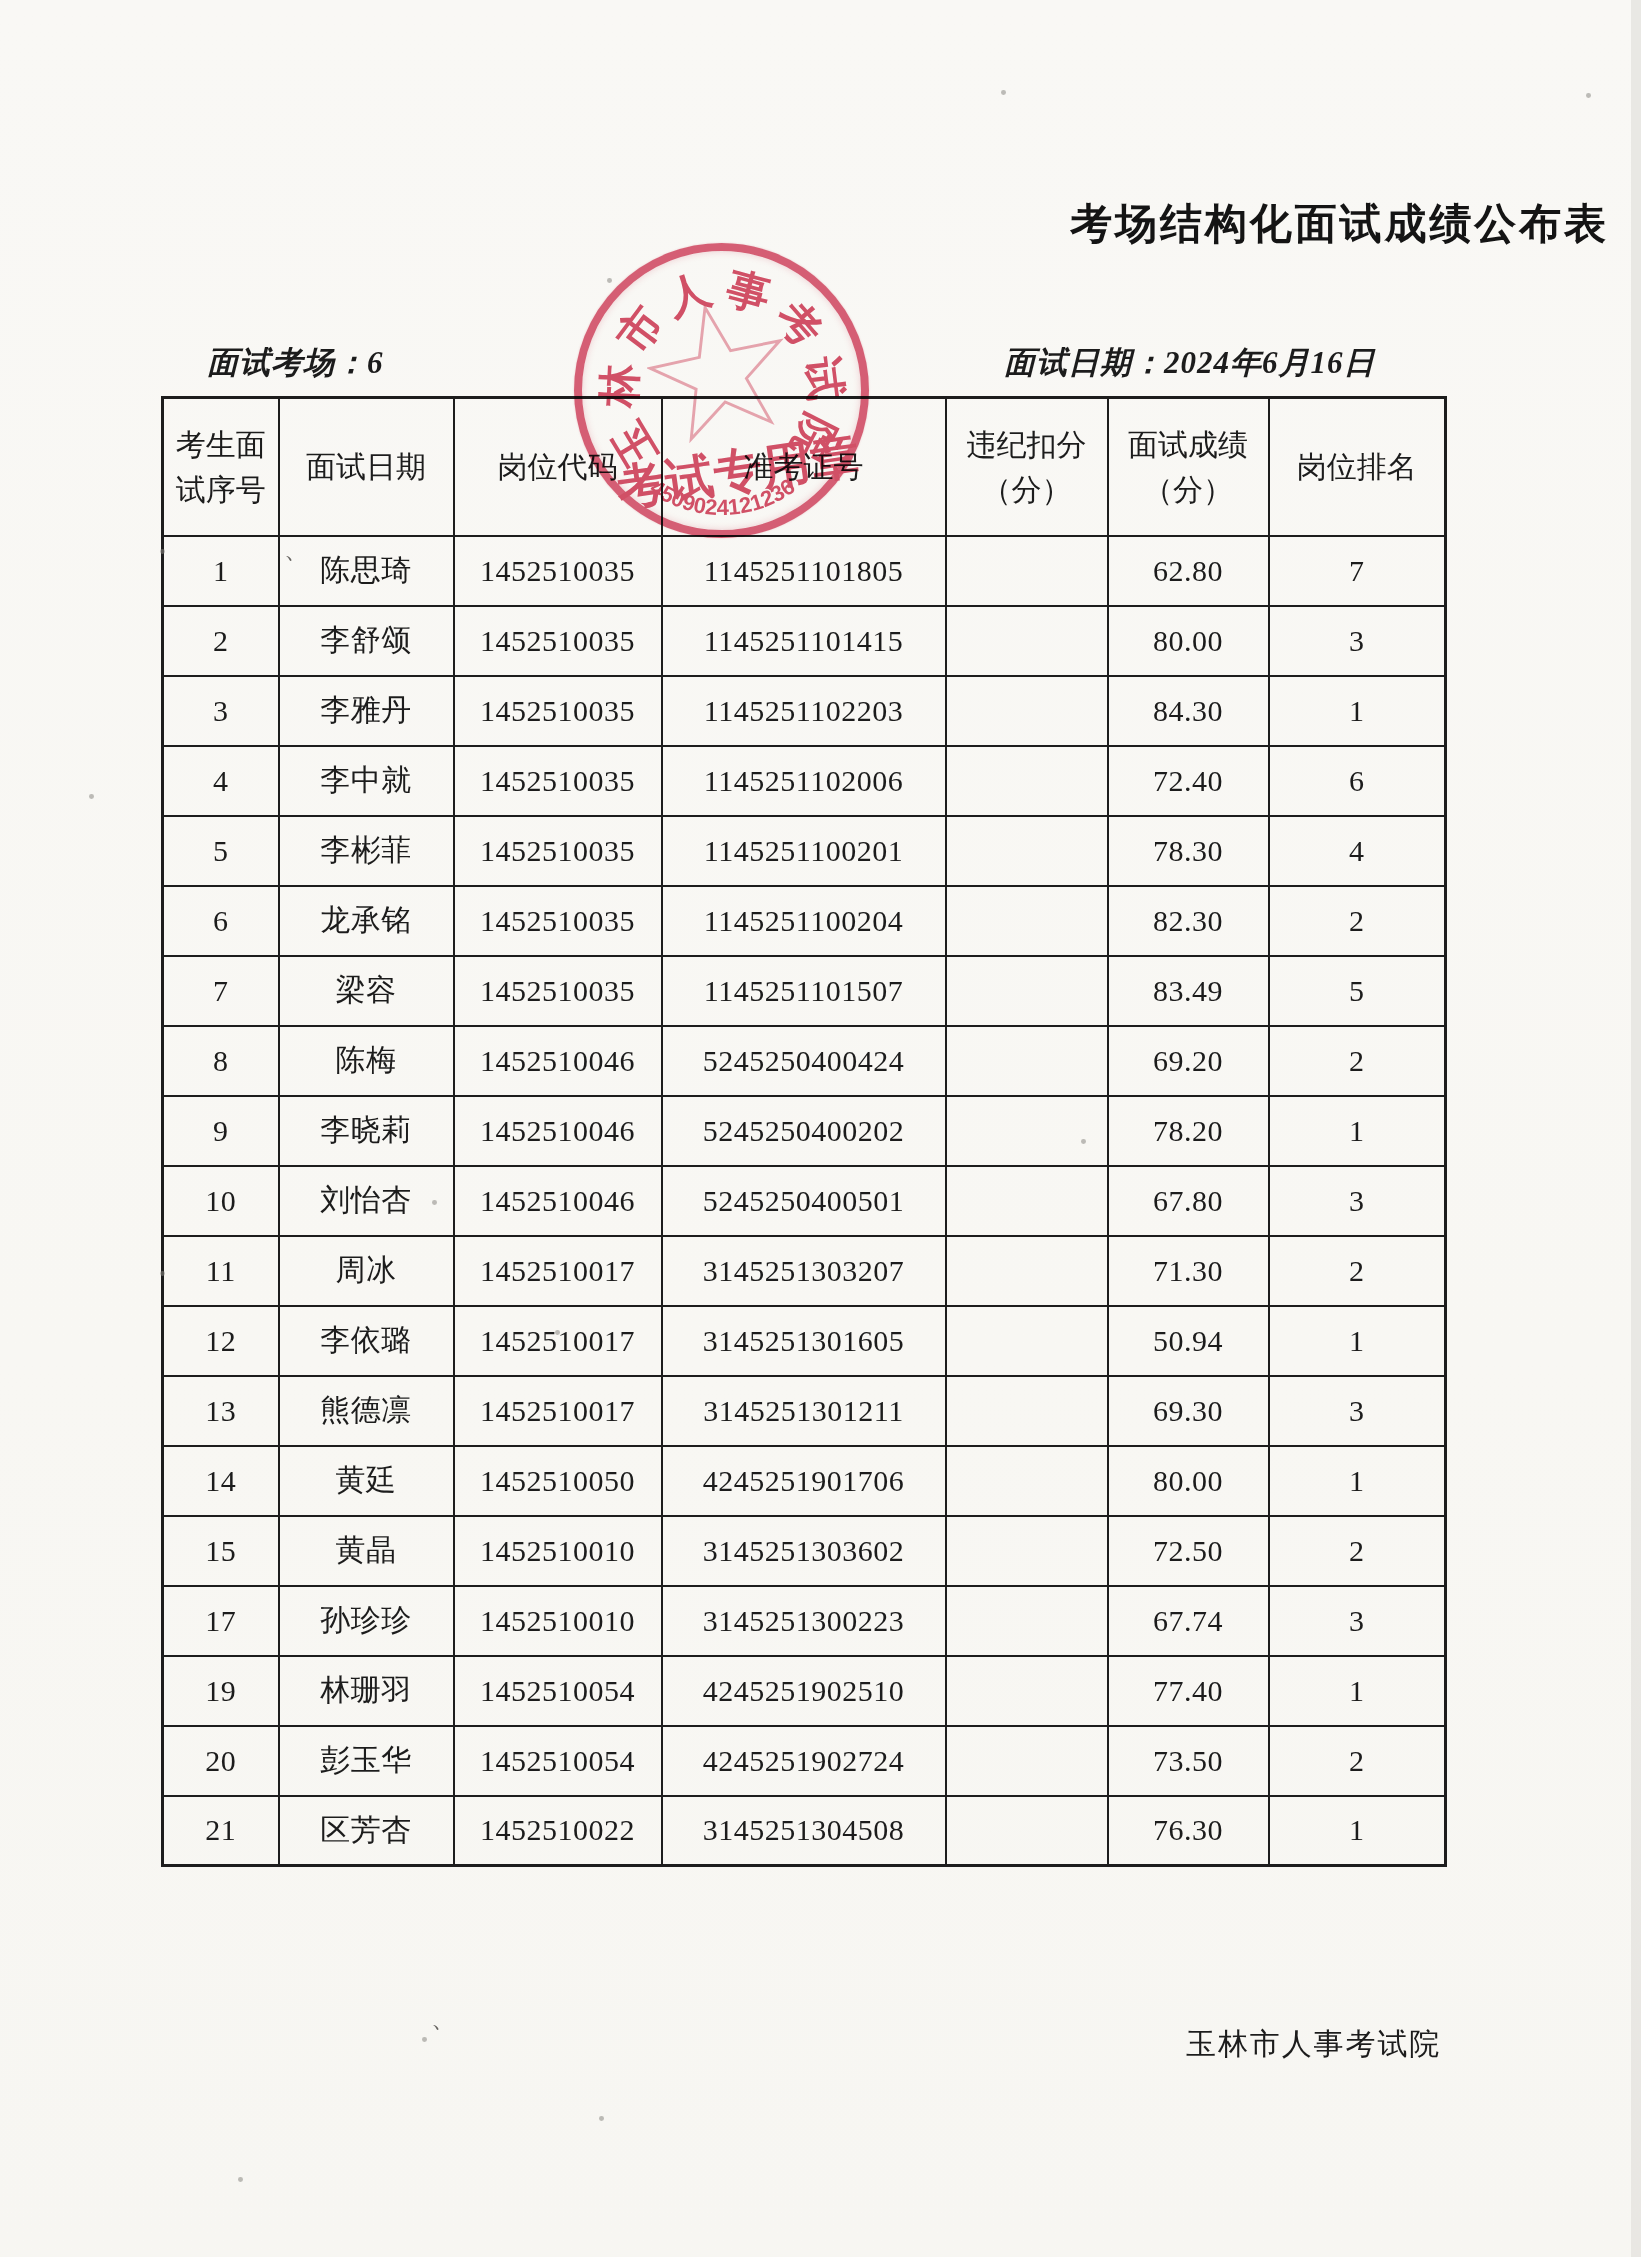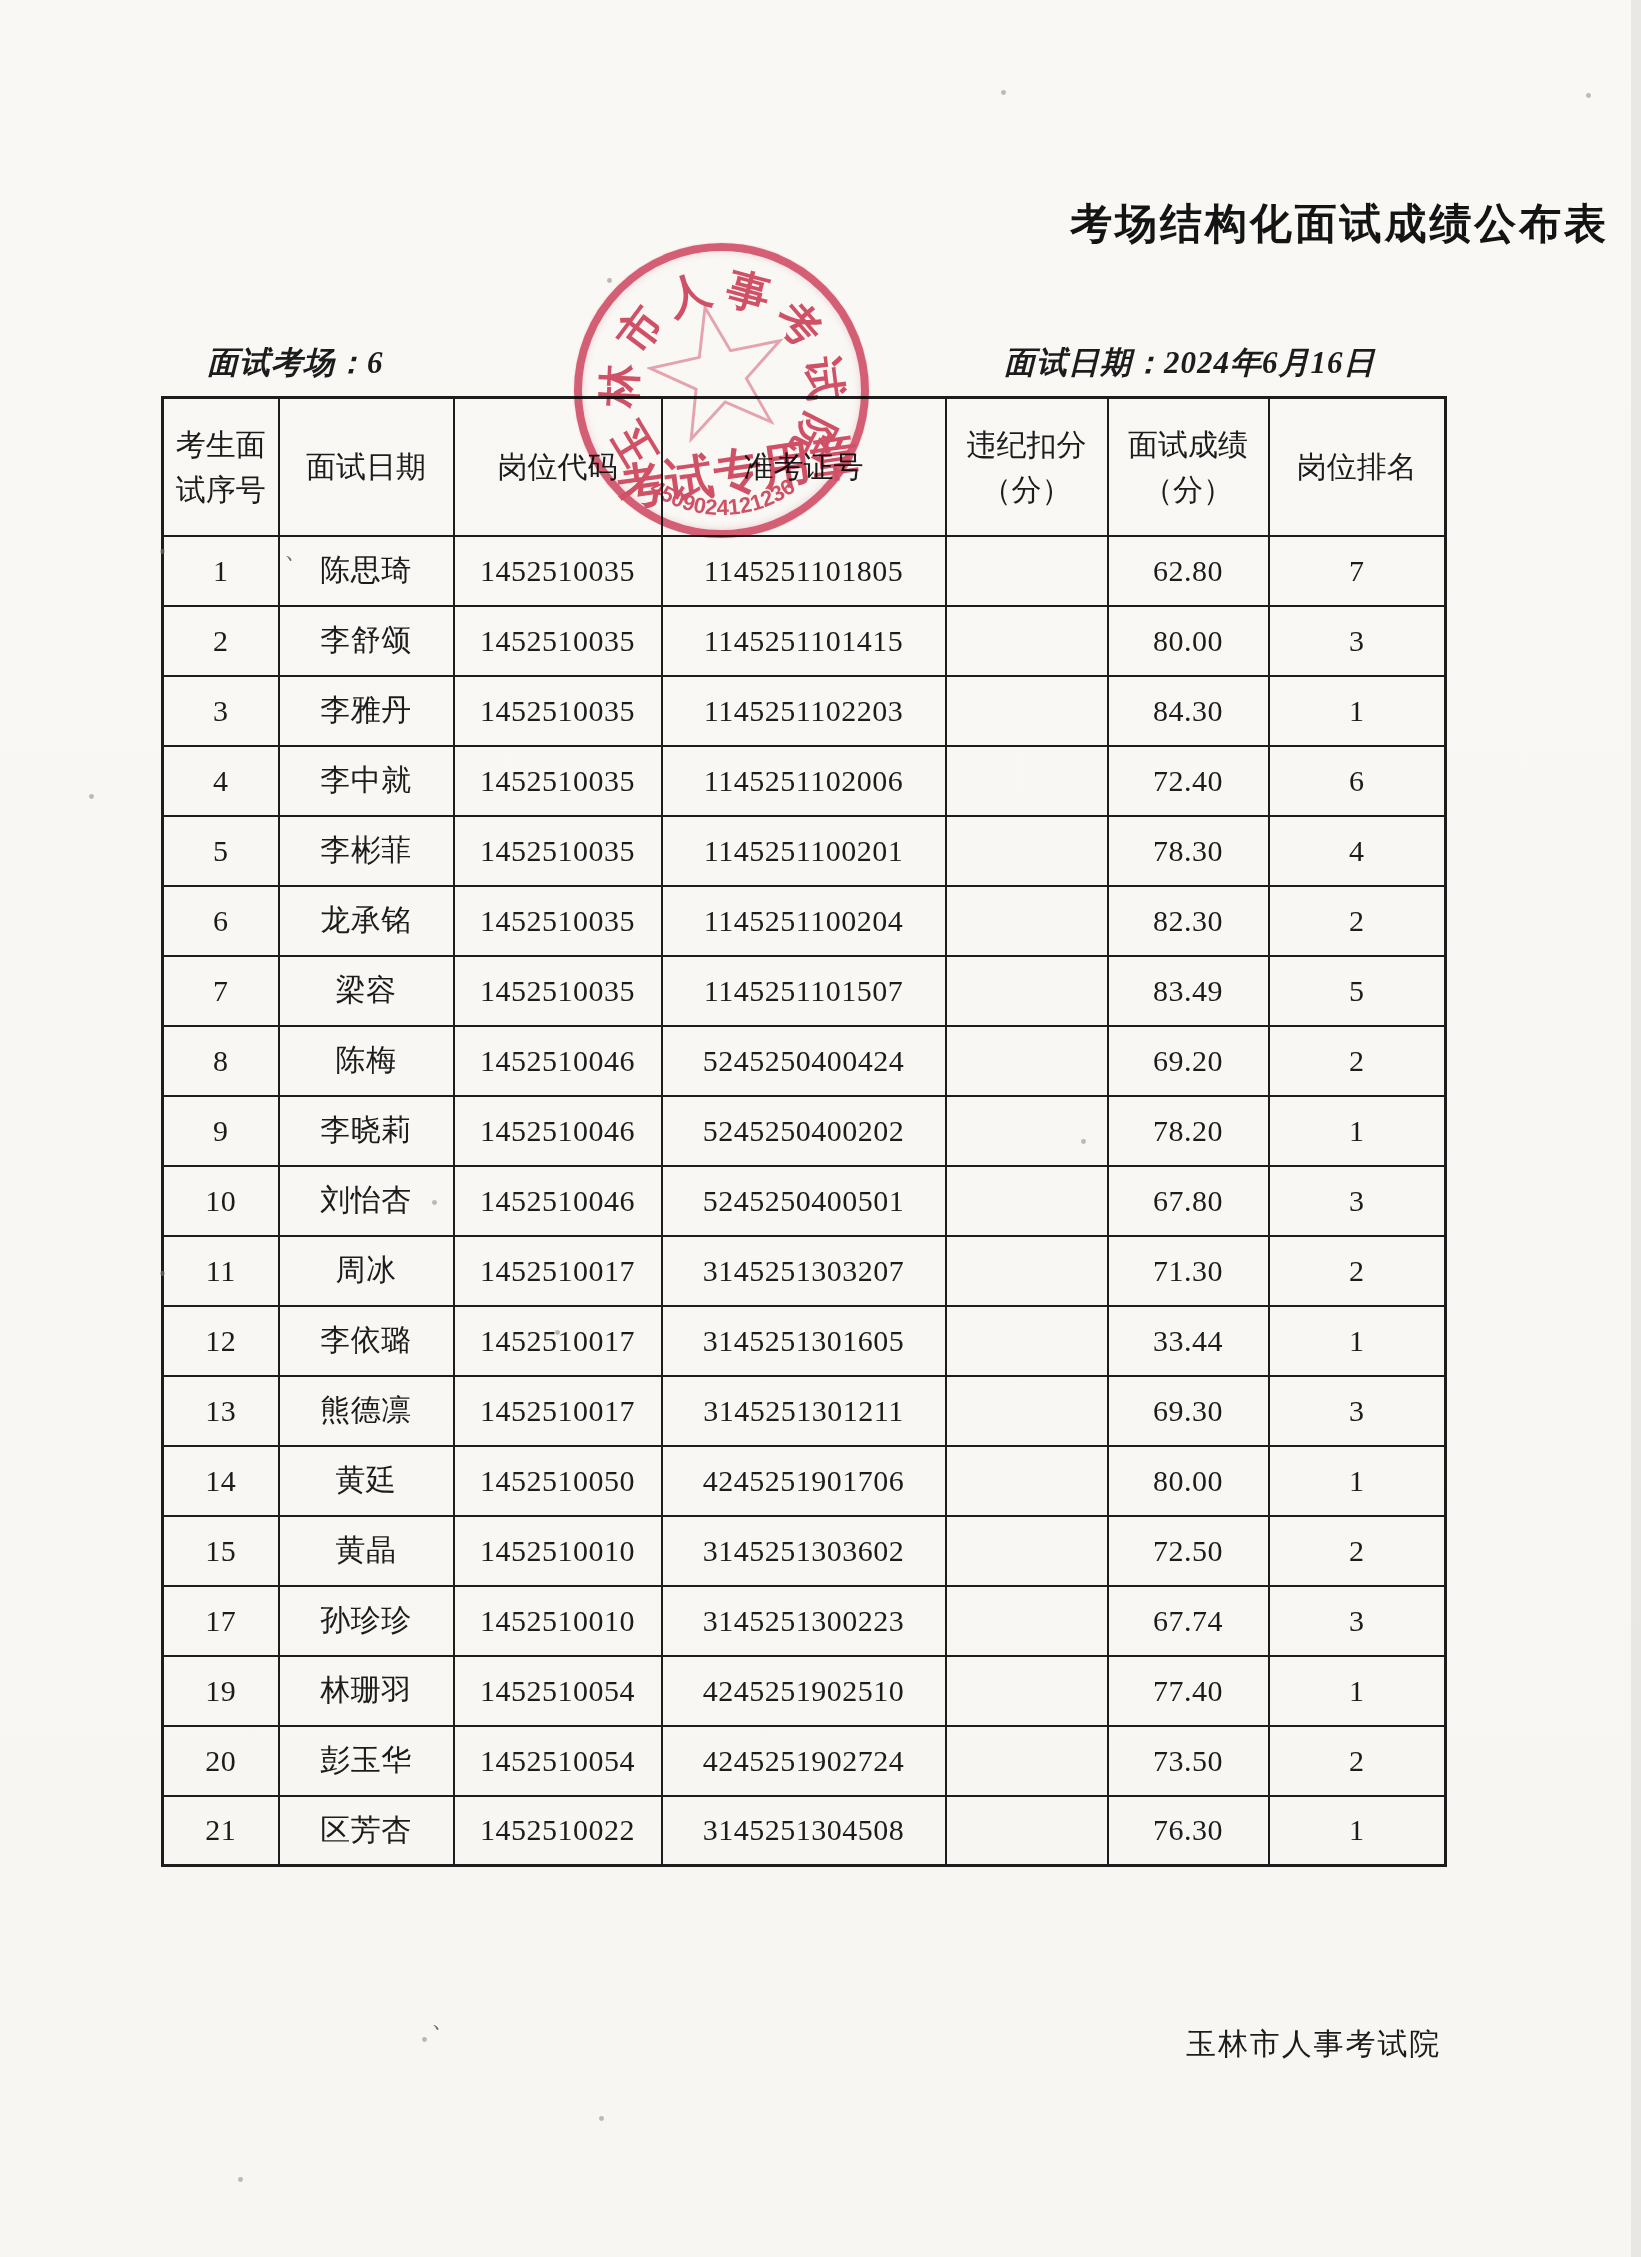--- a/index.html
+++ b/index.html
@@ -197,21 +197,21 @@
           <td></td>
           <td>71.30</td>
           <td>2</td>
         </tr>
         <tr>
           <td>12</td>
           <td>李依璐</td>
           <td>1452510017</td>
           <td>3145251301605</td>
           <td></td>
-          <td>33.44</td>
+          <td>50.94</td>
           <td>1</td>
         </tr>
         <tr>
           <td>13</td>
           <td>熊德凛</td>
           <td>1452510017</td>
           <td>3145251301211</td>
           <td></td>
           <td>69.30</td>
           <td>3</td>

